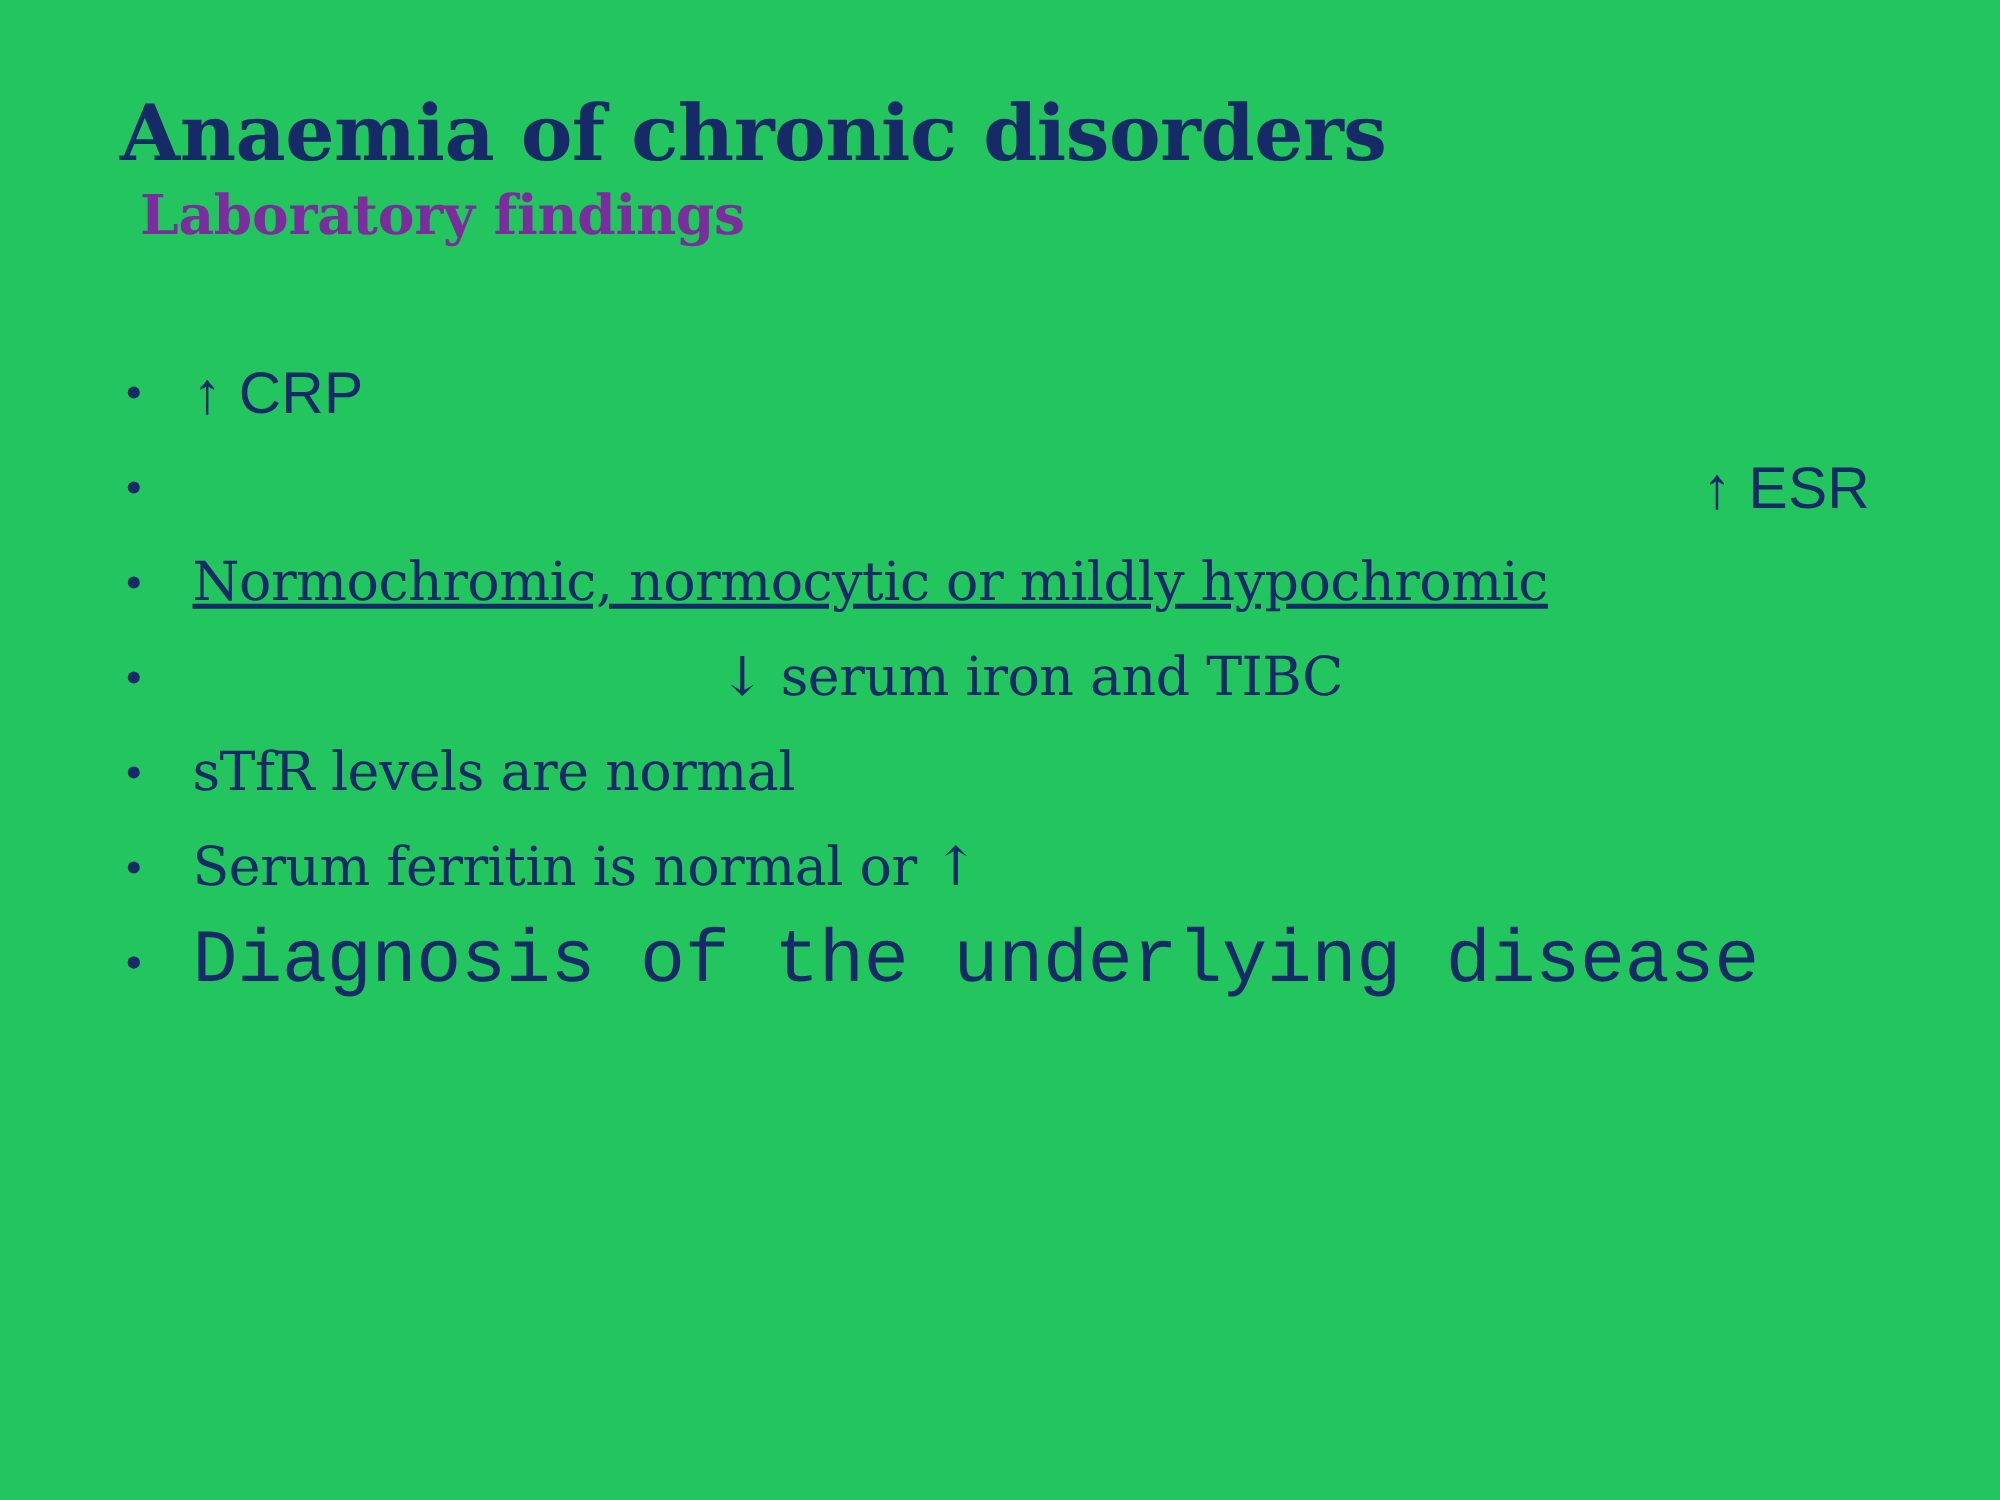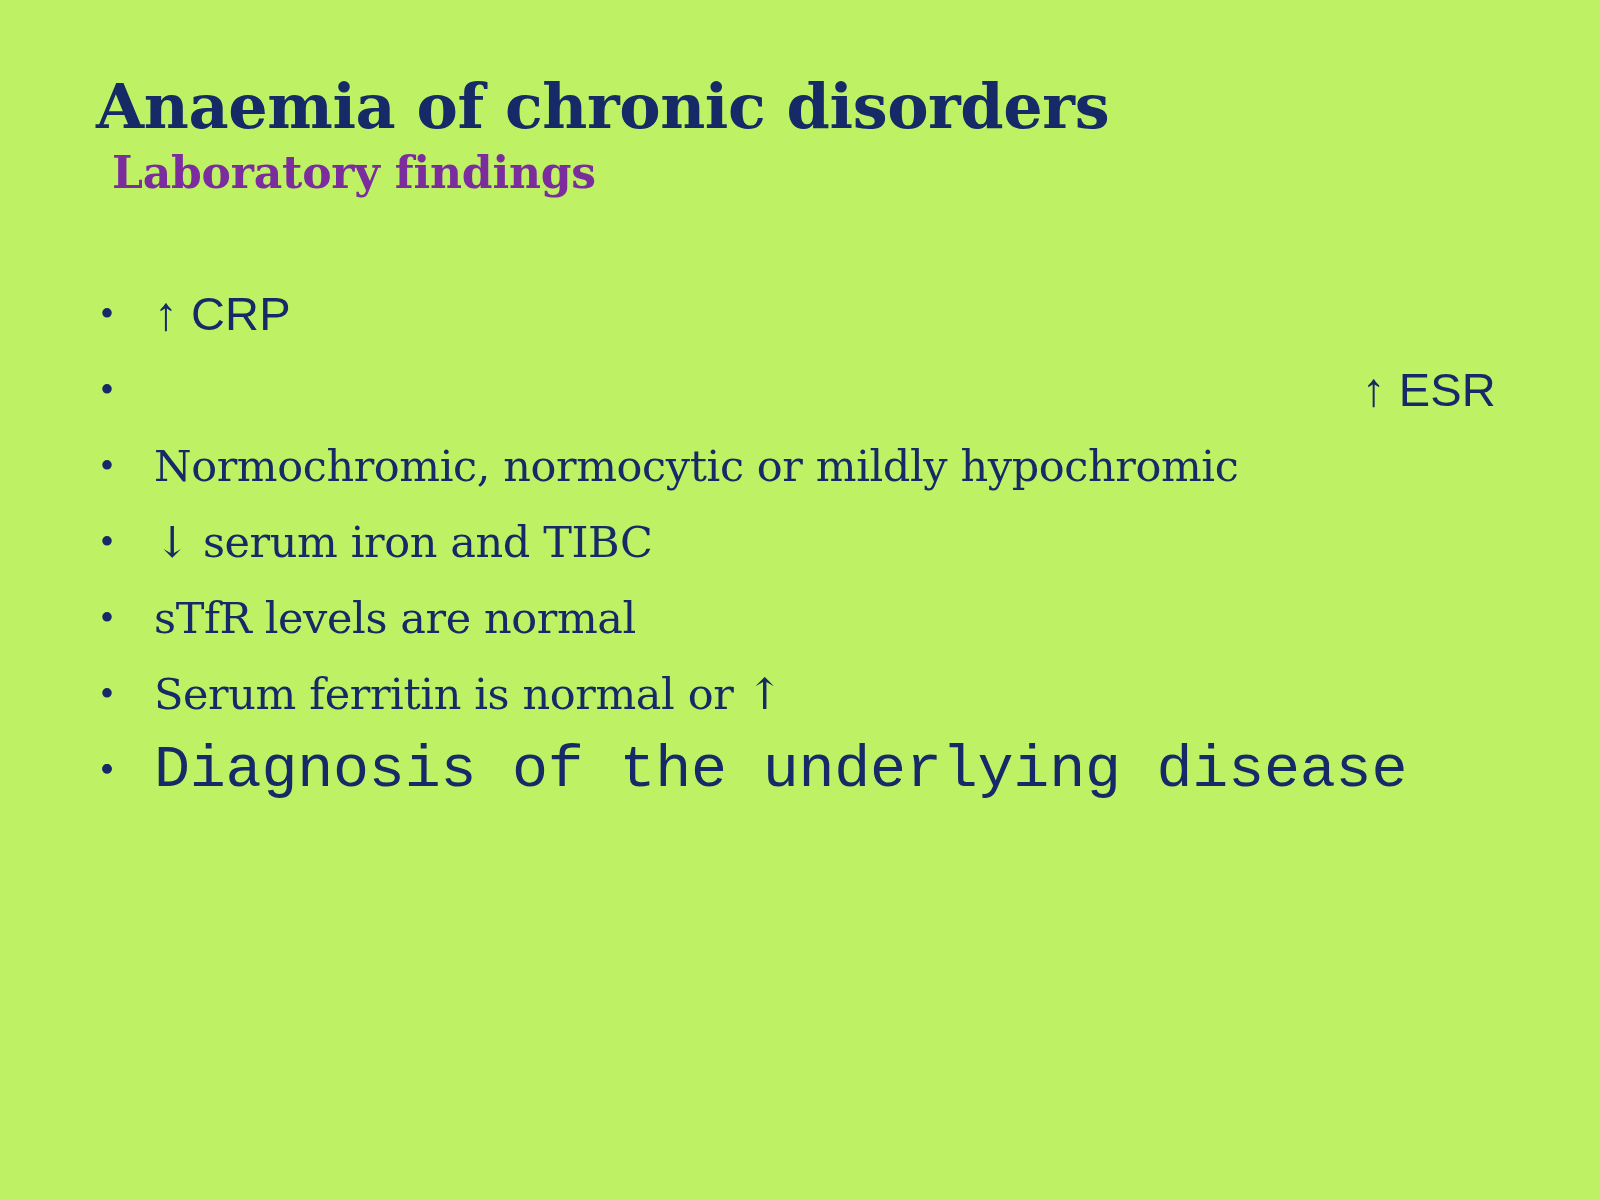--- a/index.html
+++ b/index.html
@@ -112,47 +112,47 @@
 
   .font-sans .bullet-text {
     font-family: Liberation Mono, monospace;
     font-size: 60px;
     letter-spacing: -0.2px;
   }
 </style>
 </head>
 <body>
 
-<div id="slide" style="background: #bef264;">
+<div id="slide" style="background: #22c55e;">
 
   <div class="title-block">
     <h1 class="slide-title" style="color: rgb(21, 42, 102);">Anaemia of chronic disorders</h1>
     <h2 class="slide-subtitle" style="color: rgb(123, 45, 158);">Laboratory findings</h2>
   </div>
 
   <ul class="bullet-list">
 
     <li class="bullet-item font-roman">
       <span class="bullet-marker" style="color: rgb(21, 42, 102);">•</span>
       <span class="bullet-text" style="color: rgb(21, 42, 102);">↑ CRP</span>
     </li>
 
     <li class="bullet-item font-roman">
       <span class="bullet-marker" style="color: rgb(21, 42, 102);">•</span>
       <span class="bullet-text" style="color: rgb(21, 42, 102); text-align: right;">↑ ESR</span>
     </li>
 
     <li class="bullet-item font-slab">
       <span class="bullet-marker" style="color: rgb(21, 42, 102);">•</span>
-      <span class="bullet-text" style="color: rgb(21, 42, 102);">Normochromic, normocytic or mildly hypochromic</span>
+      <span class="bullet-text" style="color: rgb(21, 42, 102); text-decoration: underline;">Normochromic, normocytic or mildly hypochromic</span>
     </li>
 
     <li class="bullet-item font-slab">
       <span class="bullet-marker" style="color: rgb(21, 42, 102);">•</span>
-      <span class="bullet-text" style="color: rgb(21, 42, 102);">↓ serum iron and TIBC</span>
+      <span class="bullet-text" style="color: rgb(21, 42, 102); text-align: center;">↓ serum iron and TIBC</span>
     </li>
 
     <li class="bullet-item font-slab">
       <span class="bullet-marker" style="color: rgb(21, 42, 102);">•</span>
       <span class="bullet-text" style="color: rgb(21, 42, 102);">sTfR levels are normal</span>
     </li>
 
     <li class="bullet-item font-slab">
       <span class="bullet-marker" style="color: rgb(21, 42, 102);">•</span>
       <span class="bullet-text" style="color: rgb(21, 42, 102);">Serum ferritin is normal or ↑</span>

